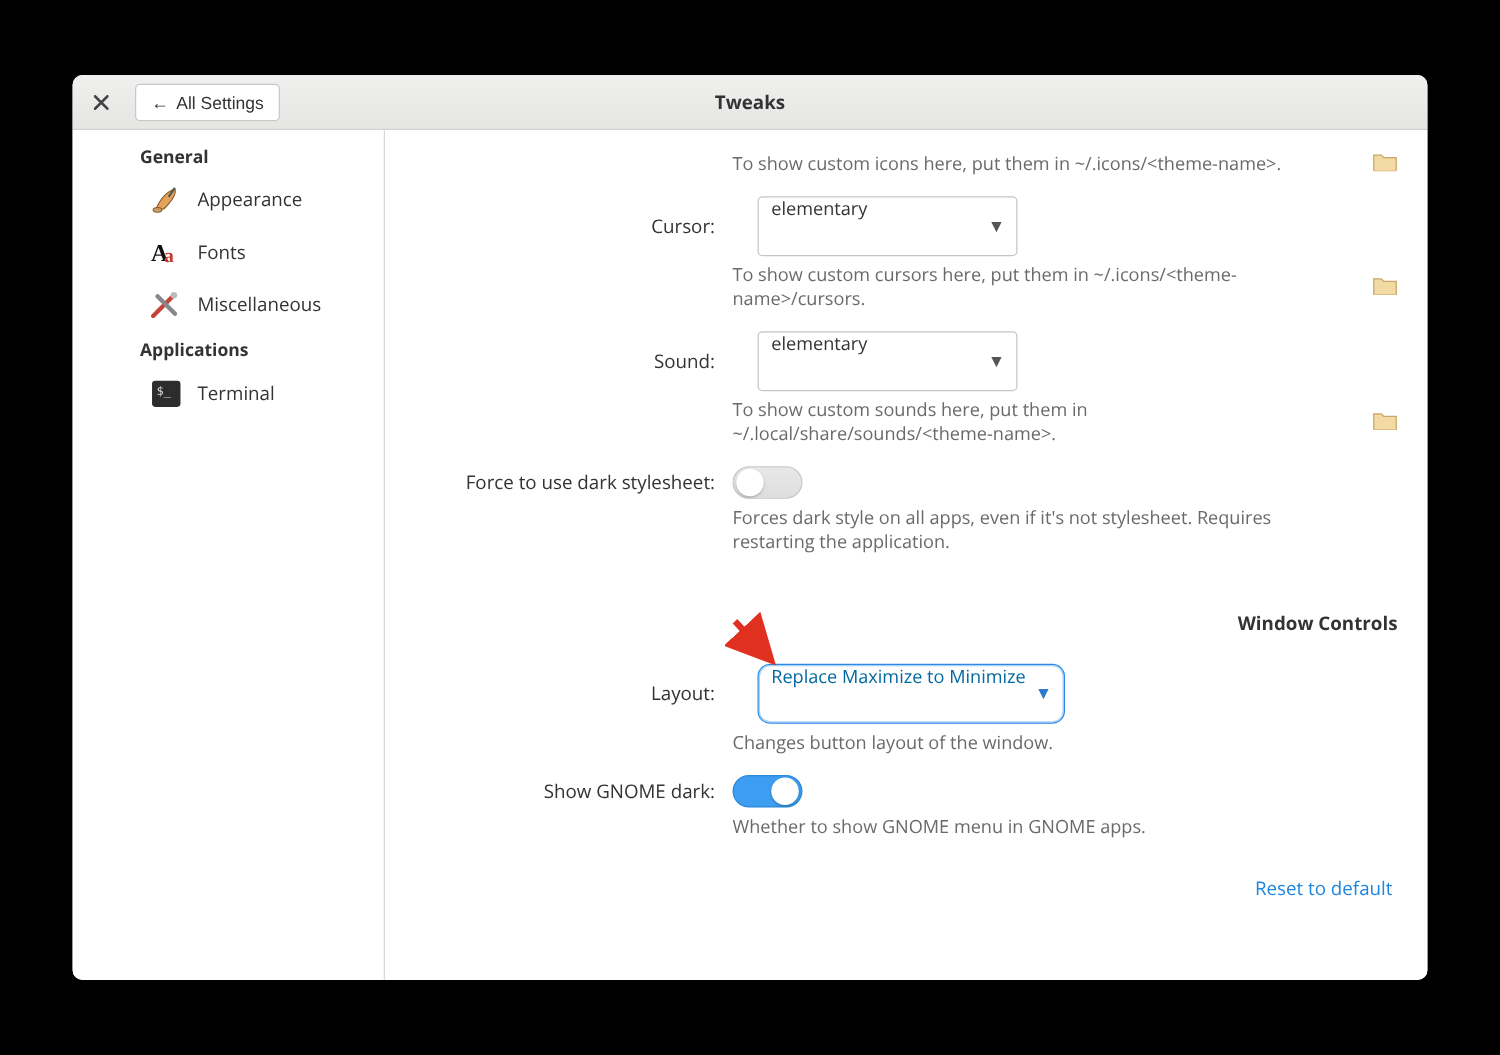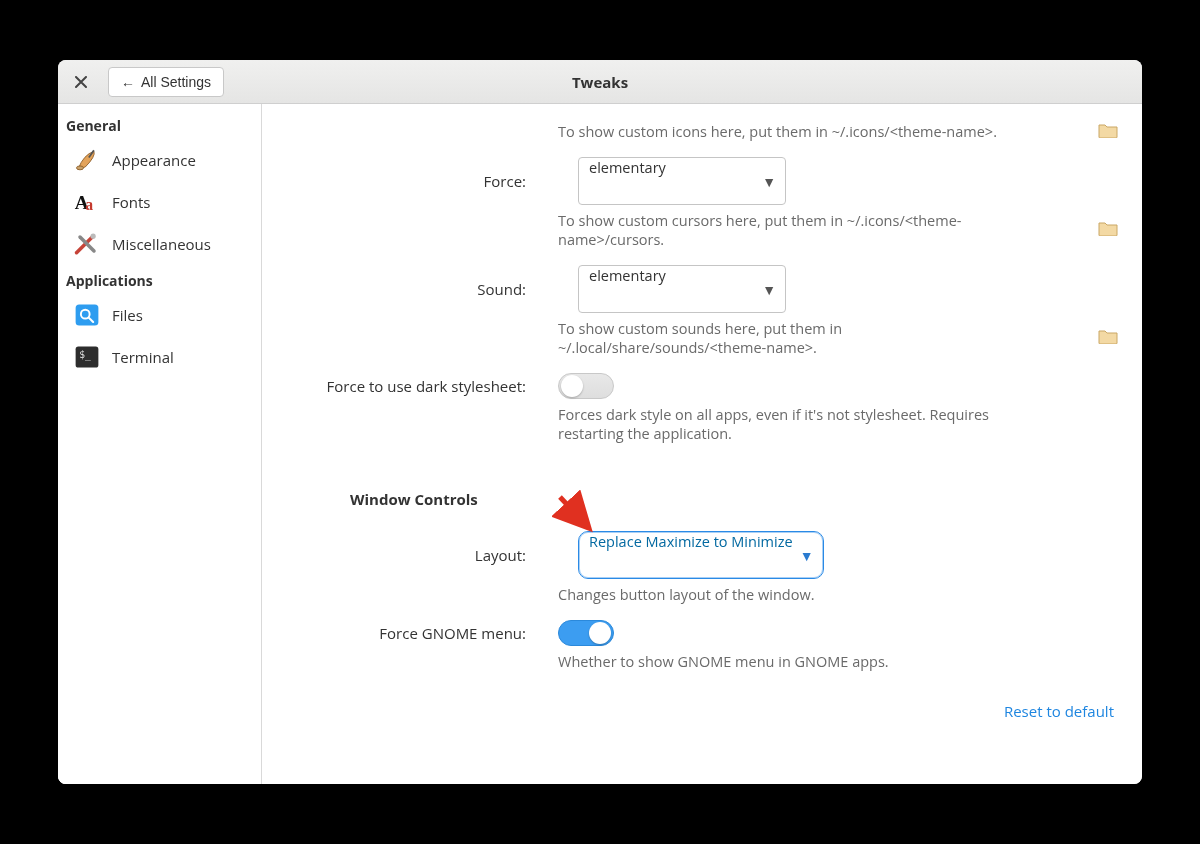--- a/index.html
+++ b/index.html
@@ -96,20 +96,21 @@
     display:flex; align-items:center; justify-content:center;
     cursor:pointer; color:#333;
   }
 
   
   .body-split {
     flex: 1;
     display: flex;
     overflow: hidden;
     background: #fff;
+    padding-left: 46px;
   }
   .sidebar {
     width: 204px;
     border-right: 1px solid #d9d9d9;
     background: #fff;
     padding-top: 6px;
     overflow-y:auto;
   }
   .sidebar .group-label {
     font-weight: 700;
@@ -138,21 +139,21 @@
     flex: 1;
     overflow-y: auto;
     padding: 12px 24px 10px 24px;
     position: relative;
     color:#333;
   }
 
   .row {
     display: grid;
     grid-template-columns: 240px 1fr 40px;
-    column-gap: 32px;
+    column-gap: 14px;
     align-items: center;
     padding: 10px 0 0 0;
   }
   .row .lbl {
     text-align: right;
     color: #333;
     font-size: 15px;
   }
   .row .control { }
   .row .end { justify-self: end; }
@@ -191,20 +192,21 @@
 
   .folder-icon {
     width: 20px; height: 16px; display:inline-block;
   }
 
   .heading {
     font-weight: 700;
     font-size: 15px;
     color: #333;
     padding: 40px 0 12px 64px;
+    text-align: right;
   }
 
   
   .switch {
     width: 56px; height: 26px;
     border-radius: 14px;
     position: relative;
     cursor: pointer;
     display:inline-block;
     vertical-align: middle;
@@ -288,30 +290,20 @@
             <line x1="4" y1="26" x2="22" y2="8" stroke="#c64338" stroke-width="4" stroke-linecap="round"></line>
             <line x1="8" y1="8" x2="24" y2="24" stroke="#888" stroke-width="4" stroke-linecap="round"></line>
             <circle cx="23" cy="7" r="3" fill="#bbb"></circle>
           </svg>
         </span>
         <span>Miscellaneous</span>
       </div>
 
       <div class="group-label">Applications</div>
 
-      <div class="sidebar-item">
-        <span class="icon-box">
-          <svg width="28" height="28" viewBox="0 0 32 32">
-            <rect x="3" y="4" width="26" height="24" rx="4" fill="#2e9df0"></rect>
-            <circle cx="14" cy="15" r="5" fill="none" stroke="#fff" stroke-width="2.2"></circle>
-            <line x1="18" y1="19" x2="23" y2="24" stroke="#fff" stroke-width="2.4" stroke-linecap="round"></line>
-          </svg>
-        </span>
-        <span>Files</span>
-      </div>
 
       <div class="sidebar-item">
         <span class="icon-box">
           <svg width="28" height="28" viewBox="0 0 32 32">
             <rect x="3" y="4" width="26" height="24" rx="3" fill="#2d2d2d"></rect>
             <text x="7" y="17" font-family="monospace" font-size="11" fill="#ddd">$_</text>
           </svg>
         </span>
         <span>Terminal</span>
       </div>
@@ -325,21 +317,21 @@
         <div class="end">
           <span class="folder-icon">
             <svg width="20" height="16" viewBox="0 0 20 16">
                 <path d="M1 3 h6 l2 2 h10 v10 a1 1 0 0 1 -1 1 H2 a1 1 0 0 1 -1 -1 Z" fill="#f3d9a4" stroke="#caa764"></path>
               </svg>
           </span>
         </div>
       </div>
 
       <div class="row">
-        <div class="lbl">Force:</div>
+        <div class="lbl">Cursor:</div>
         <div class="control">
           <span class="combo-wrap">
             <span class="combo-like">
                 <span>elementary</span>
               </span>
             <span class="caret">▼</span>
           </span>
         </div>
         <div></div>
         <div></div>
@@ -407,21 +399,21 @@
             <line x1="8" y1="8" x2="34" y2="36" stroke="#e03020" stroke-width="5" marker-end="url(#ah)"></line>
           </svg>
         </div>
         <div></div>
         <div></div>
         <div class="hint">Changes button layout of the window.</div>
         <div></div>
       </div>
 
       <div class="row">
-        <div class="lbl">Force GNOME menu:</div>
+        <div class="lbl">Show GNOME dark:</div>
         <div class="control">
           <span class="switch on"><span class="knob"></span></span>
         </div>
         <div></div>
         <div></div>
         <div class="hint">Whether to show GNOME menu in GNOME apps.</div>
         <div></div>
       </div>
 
       <div style="clear:both"></div>

